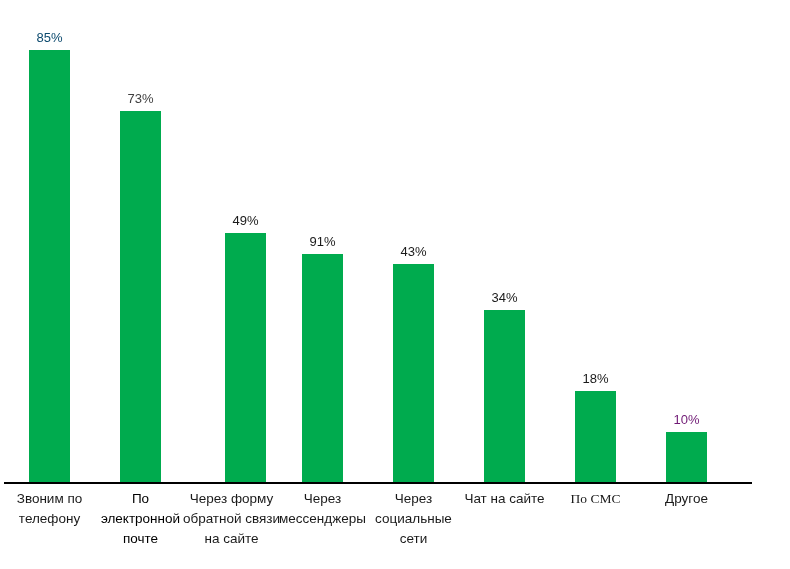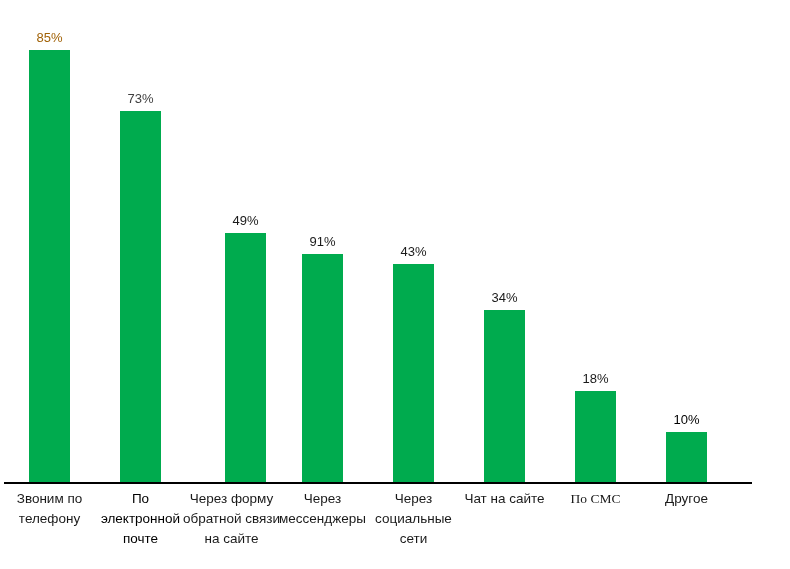--- a/index.html
+++ b/index.html
@@ -83,21 +83,21 @@
 </style>
 </head>
 <body>
 
 <div id="chart-root" style="background: rgb(255, 255, 255);">
 
   <div class="plot-area">
     <div class="bars-layer">
         <div class="bar-group" style="left: 4px;">
           <div class="bar" style="height: 433px; background: rgb(0, 171, 78);"></div>
-          <div class="bar-value" style="bottom: 438px; color: #a16207;">85%</div>
+          <div class="bar-value" style="bottom: 438px; color: #0c4a6e;">85%</div>
         </div>
         <div class="bar-group" style="left: 95px;">
           <div class="bar" style="height: 372px; background: rgb(0, 171, 78);"></div>
           <div class="bar-value" style="bottom: 377px; color: #404040;">73%</div>
         </div>
         <div class="bar-group" style="left: 200px;">
           <div class="bar" style="height: 250px; background: rgb(0, 171, 78);"></div>
           <div class="bar-value" style="bottom: 255px; color: rgb(26, 26, 26);">49%</div>
         </div>
         <div class="bar-group" style="left: 277px;">
@@ -111,21 +111,21 @@
         <div class="bar-group" style="left: 459px;">
           <div class="bar" style="height: 173px; background: rgb(0, 171, 78);"></div>
           <div class="bar-value" style="bottom: 178px; color: rgb(26, 26, 26);">34%</div>
         </div>
         <div class="bar-group" style="left: 550px;">
           <div class="bar" style="height: 92px; background: rgb(0, 171, 78);"></div>
           <div class="bar-value" style="bottom: 97px; color: rgb(26, 26, 26);">18%</div>
         </div>
         <div class="bar-group" style="left: 641px;">
           <div class="bar" style="height: 51px; background: rgb(0, 171, 78);"></div>
-          <div class="bar-value" style="bottom: 56px; color: #000000;">10%</div>
+          <div class="bar-value" style="bottom: 56px; color: #701a75;">10%</div>
         </div>
       </div>
     <div class="axis-line" style="background: rgb(0, 0, 0);"></div>
   </div>
 
   <div class="labels-layer">
       <div class="cat-label" style="left: -3px; color: rgb(26, 26, 26);">
         <div>Звоним по</div>
         <div>телефону</div>
       </div>

